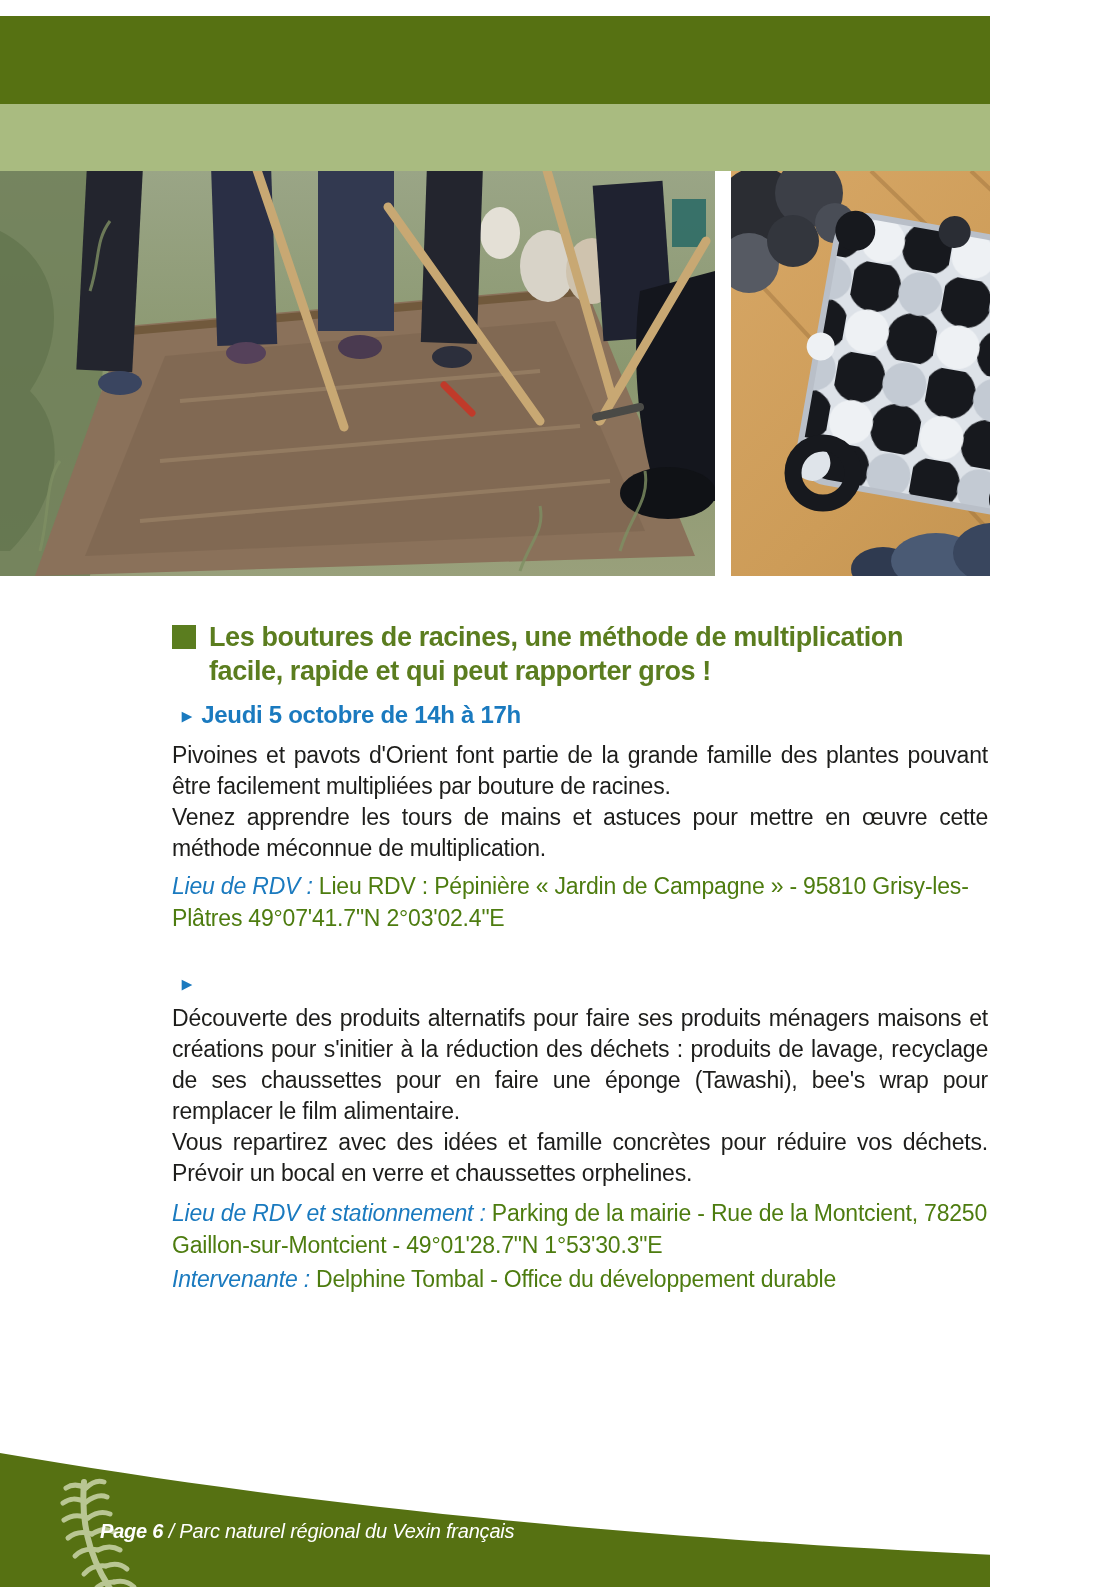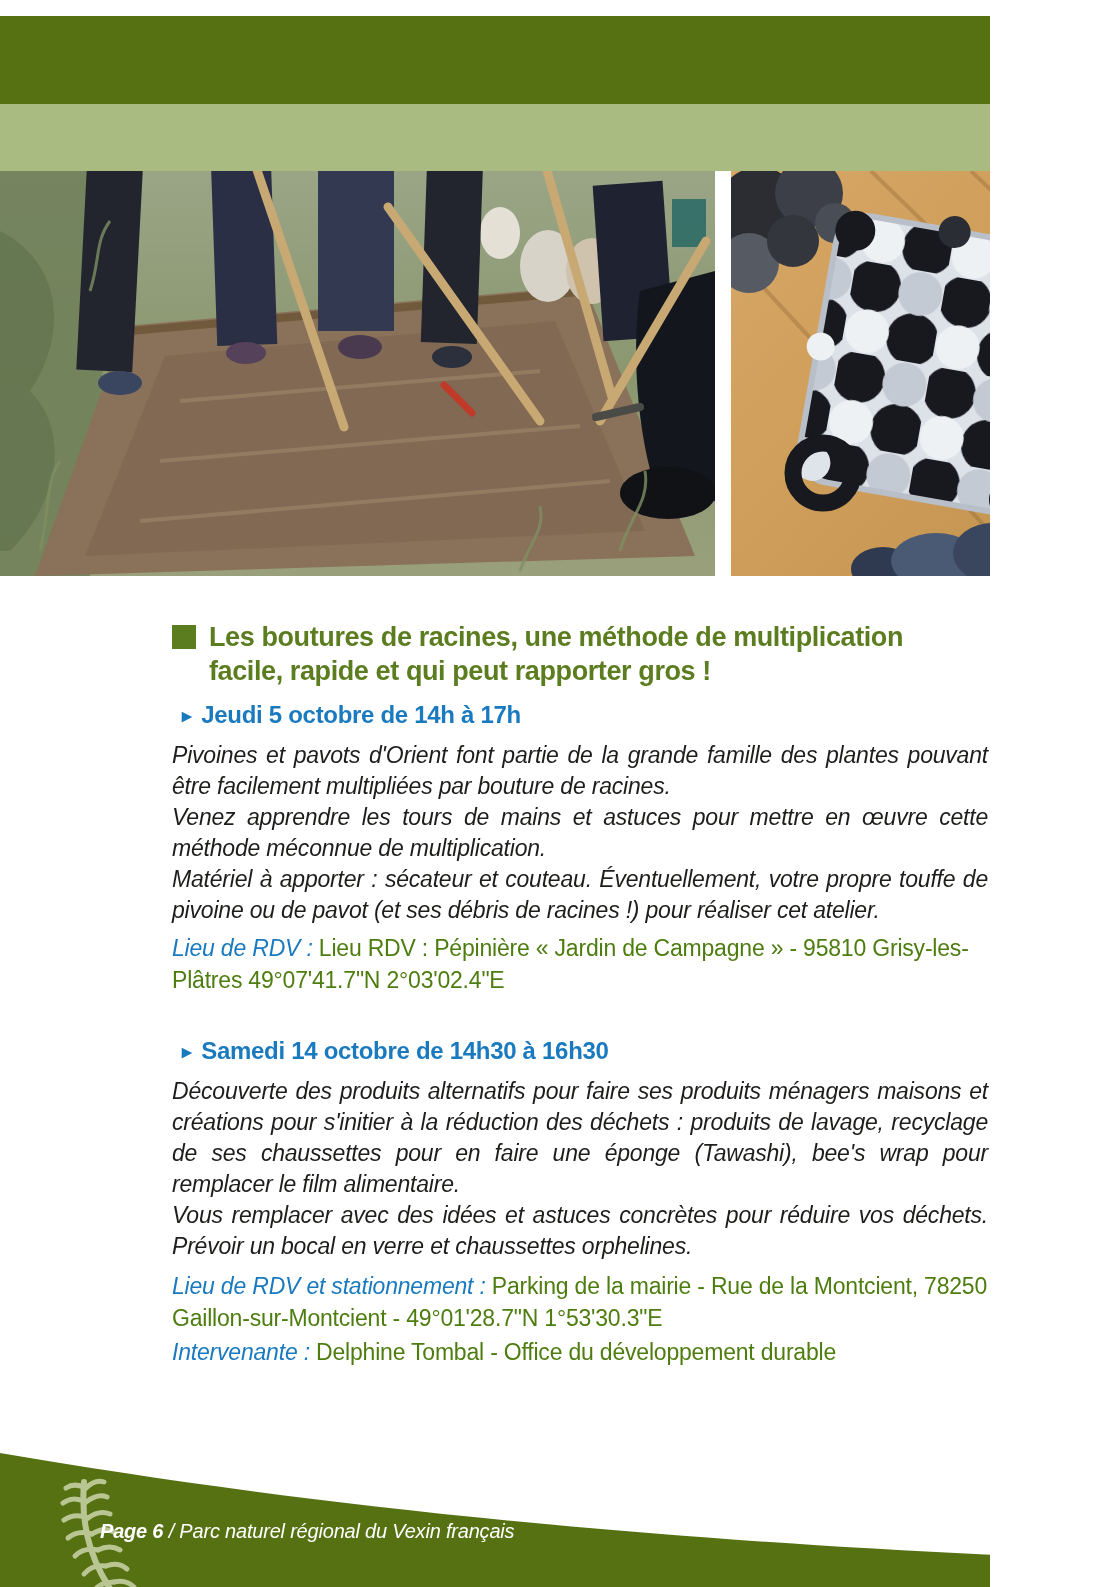--- a/index.html
+++ b/index.html
@@ -18,21 +18,21 @@
 
   .heading{display:flex;align-items:flex-start;gap:13px;color:var(--green-heading,#5b7d1f);
            font-weight:bold;font-size:27px;line-height:34px;letter-spacing:-0.4px;margin:0 0 10px 0;}
   .heading .bullet{width:24px;height:24px;background:var(--green-heading,#5b7d1f);flex:0 0 auto;margin-top:5px;}
   .heading .htext{max-width:730px;}
 
   .dateline{display:flex;align-items:center;gap:10px;color:var(--blue,#1a7abf);
             font-weight:bold;font-size:24px;line-height:30px;margin:12px 0 10px 10px;letter-spacing:-0.3px;}
   .dateline .arrow{font-size:19px;line-height:1;}
 
-  .para{font-style:italic;font-size:23px;line-height:31px;text-align:justify;
+  .para{font-size:23px;line-height:31px;text-align:justify;
         letter-spacing:-0.2px;margin:0;}
   .paras{margin:4px 0 6px 0;}
 
   .meta{margin:2px 0 0 0;font-size:23px;line-height:32px;letter-spacing:-0.2px;}
   .meta-label{color:var(--blue,#1a7abf);font-style:italic;}
   .meta-value{color:#4d7c0f;}
 
   .section2{margin-top:40px;}
 
   .footer-wedge{position:absolute;left:0;top:1427px;width:1118px;height:160px;}
@@ -172,36 +172,34 @@
         <span class="bullet"></span>
         <span class="htext">Les boutures de racines, une méthode de multiplication facile, rapide et qui peut rapporter gros !</span>
       </h2>
       <div class="dateline">
         <span class="arrow">▸</span>
         <span>Jeudi 5 octobre de 14h à 17h</span>
       </div>
       <div class="paras">
         <p class="para">Pivoines et pavots d'Orient font partie de la grande famille des plantes pouvant être facilement multipliées par bouture de racines.</p>
         <p class="para">Venez apprendre les tours de mains et astuces pour mettre en œuvre cette méthode méconnue de multiplication.</p>
-        <p class="para">Matériel à apporter : sécateur et couteau. Éventuellement, votre propre touffe de pivoine ou de pavot (et ses débris de racines !) pour réaliser cet atelier.</p>
       </div>
       <p class="meta">
         <span class="meta-label">Lieu de RDV :</span>
         <span class="meta-value">Lieu RDV : Pépinière « Jardin de Campagne » - 95810 Grisy-les-Plâtres 49°07'41.7"N 2°03'02.4"E</span>
       </p>
     </div>
 
     <div class="section section2">
       <div class="dateline">
         <span class="arrow">▸</span>
-        <span>Samedi 14 octobre de 14h30 à 16h30</span>
       </div>
       <div class="paras">
         <p class="para">Découverte des produits alternatifs pour faire ses produits ménagers maisons et créations pour s'initier à la réduction des déchets : produits de lavage, recyclage de ses chaussettes pour en faire une éponge (Tawashi),  bee's wrap pour remplacer le film alimentaire.</p>
-        <p class="para">Vous remplacer avec des idées et astuces concrètes pour réduire vos déchets. Prévoir un bocal en verre et chaussettes orphelines.</p>
+        <p class="para">Vous repartirez avec des idées et famille concrètes pour réduire vos déchets. Prévoir un bocal en verre et chaussettes orphelines.</p>
       </div>
       <p class="meta" style="margin-top:8px;">
         <span class="meta-label">Lieu de RDV et stationnement :</span>
         <span class="meta-value">Parking de la mairie - Rue de la Montcient, 78250 Gaillon-sur-Montcient - 49°01'28.7"N 1°53'30.3"E</span>
       </p>
       <p class="meta">
         <span class="meta-label">Intervenante :</span>
         <span class="meta-value">Delphine Tombal - Office du développement durable</span>
       </p>
     </div>

